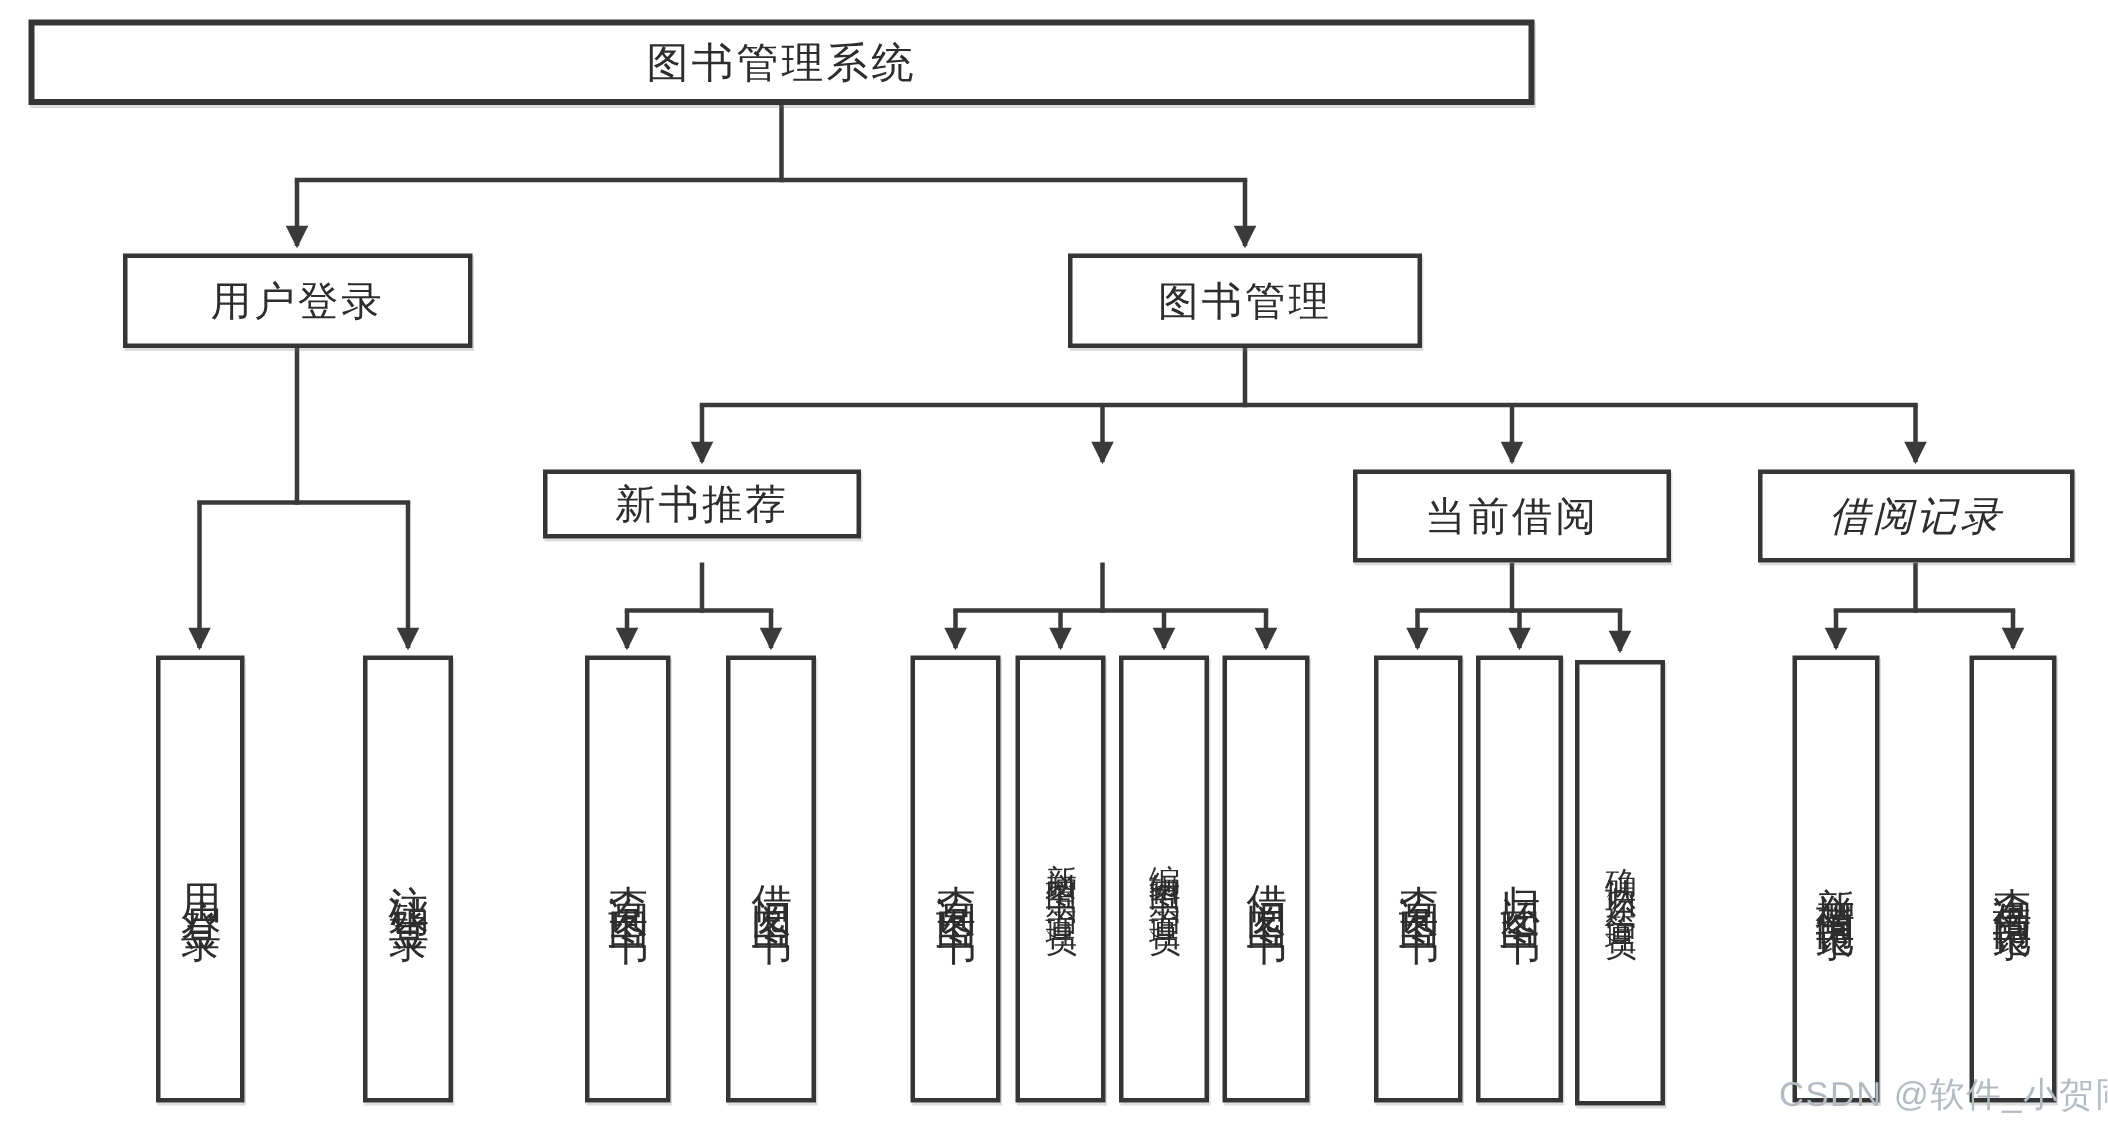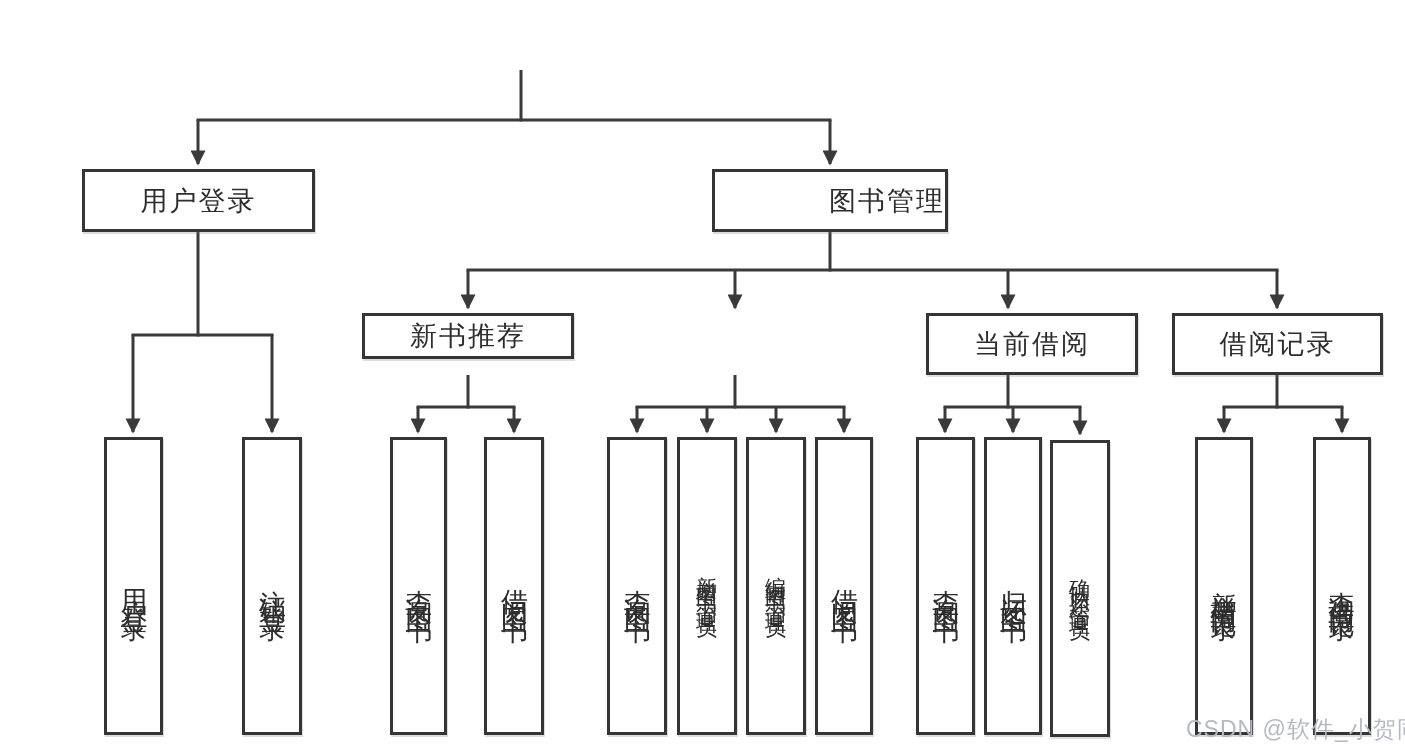--- a/index.html
+++ b/index.html
@@ -115,35 +115,38 @@
     </g>
 
     <g>
       <line class="cl" x1="1277" y1="375" x2="1277" y2="408.5"></line>
       <line class="cl" x1="1222.5" y1="407" x2="1343.5" y2="407"></line>
       <line class="cl" x1="1224" y1="407" x2="1224" y2="432" marker-end="url(#arw)"></line>
       <line class="cl" x1="1342" y1="407" x2="1342" y2="432" marker-end="url(#arw)"></line>
     </g>
   </svg>
 
+  <div class="box root" style="left:19px;top:13px;width:1004px;height:57px;">
+    <span class="hlabel">图书管理系统</span>
+  </div>
 
   <div class="box" style="left:82px;top:169px;width:233px;height:63px;">
     <span class="hlabel">用户登录</span>
   </div>
-  <div class="box" style="left:712px;top:169px;width:236px;height:63px;justify-content:flex-end;">
+  <div class="box" style="left:712px;top:169px;width:236px;height:63px;">
     <span class="hlabel">图书管理</span>
   </div>
 
   <div class="box" style="left:362px;top:313px;width:212px;height:46px;">
     <span class="hlabel">新书推荐</span>
   </div>
-  <div class="box" style="left:902px;top:313px;width:212px;height:62px;margin-left:24px;">
+  <div class="box" style="left:902px;top:313px;width:212px;height:62px;">
     <span class="hlabel">当前借阅</span>
   </div>
-  <div class="box" style="left:1172px;top:313px;width:211px;height:62px;">
+  <div class="box" style="left:1172px;top:313px;width:211px;height:62px;font-style:italic;">
     <span class="hlabel">借阅记录</span>
   </div>
 
   <div class="box" style="left:104px;top:437px;width:59px;height:298px;">
     <span class="vlabel">用户登录</span>
   </div>
   <div class="box" style="left:242px;top:437px;width:60px;height:298px;">
     <span class="vlabel">注销登录</span>
   </div>
 

